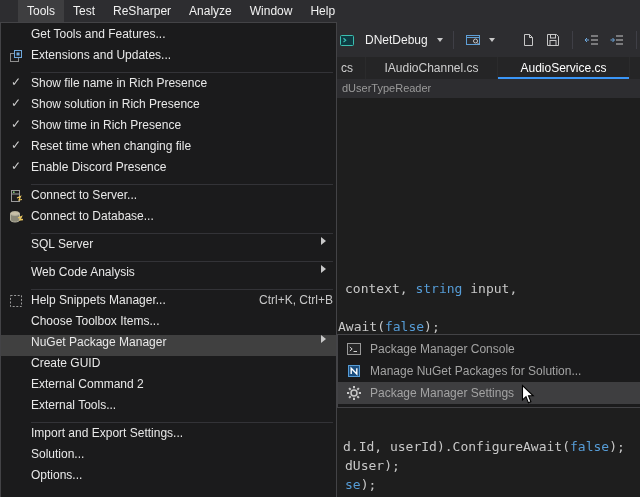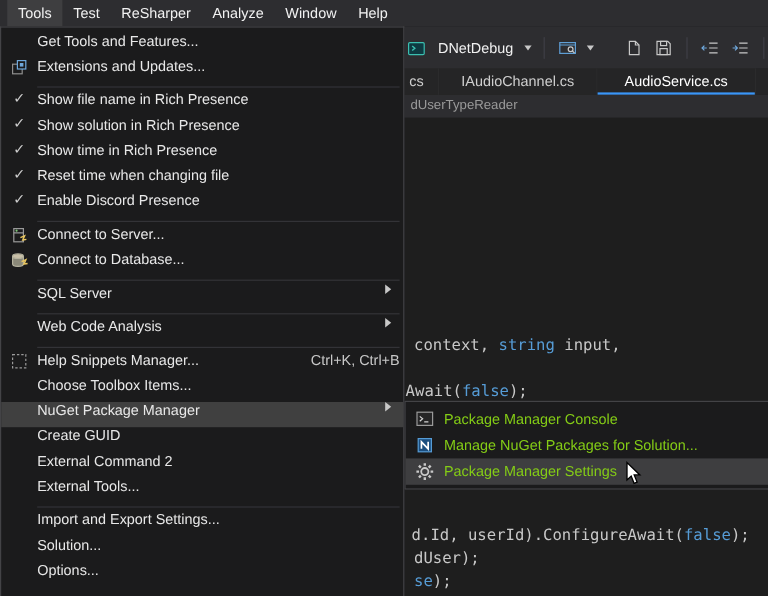--- a/index.html
+++ b/index.html
@@ -1,21 +1,21 @@
 <!DOCTYPE html>
 <html><head>
 <meta charset="utf-8">
 <style>
   html,body{margin:0;padding:0;background:#444;}
   .screen{position:relative;width:640px;height:497px;overflow:hidden;background:#1E1E1E;
           font-family:"Liberation Sans",sans-serif;cursor:default;}
 
   
   .menubar{position:absolute;top:0;left:0;right:0;height:22px;background:#2D2D30;
-           display:flex;align-items:stretch;padding-left:6px;z-index:6;}
+           display:flex;align-items:stretch;padding-left:18px;z-index:6;}
   .mb-item{padding:0 9px;line-height:22px;font-size:12px;color:#F1F1F1;white-space:nowrap;}
   .mb-item.active{background:#3E3E40;}
 
   
   .toolbar{position:absolute;top:22px;left:0;right:0;height:35px;background:#2D2D30;
            display:flex;align-items:center;padding-left:338px;gap:7px;z-index:5;}
   .tb-label{font-size:12px;color:#F1F1F1;margin:0 2px;}
   .caret{width:0;height:0;border-left:3.5px solid transparent;border-right:3.5px solid transparent;
          border-top:4px solid #C8C8C8;}
   .tb-sep{width:1px;height:18px;background:#3F3F46;margin:0 3px;flex:none;}
@@ -47,21 +47,21 @@
   .mi .sc{color:#C8C8C8;margin-right:0;white-space:nowrap;}
   .mi .arrow{width:0;height:0;border-top:4px solid transparent;border-bottom:4px solid transparent;
              border-left:5px solid #C8C8C8;margin-right:7px;flex:none;}
   .chk{color:#CCCCCC;font-size:12px;line-height:12px;}
   .msep{height:7px;position:relative;}
   .msep .line{position:absolute;left:30px;right:3px;top:3px;height:1px;background:#333337;}
 
   
   .submenu{position:absolute;left:337px;top:334px;width:305px;background:#1B1B1C;
            border:1px solid #434346;box-sizing:border-box;padding:3px 0;z-index:11;}
-  .smi{height:22px;display:flex;align-items:center;font-size:12px;color:#84cc16;}
+  .smi{height:22px;display:flex;align-items:center;font-size:12px;color:#a3a3a3;}
   .smi.hl{background:#3E3E40;}
   .smi .gut{width:32px;flex:none;display:flex;align-items:center;justify-content:center;}
   .smi .lbl{flex:1;white-space:nowrap;}
 
   .cursor{position:absolute;left:521px;top:384px;z-index:30;}
 </style>
 </head>
 <body>
 
 <div class="screen">

